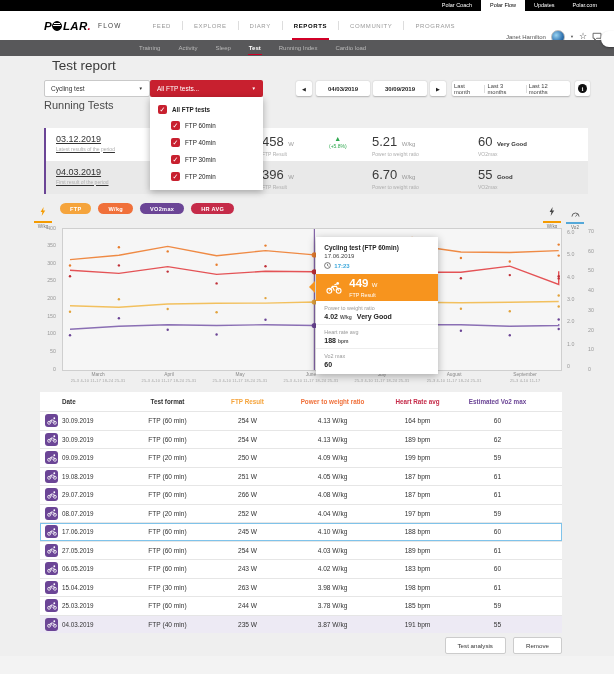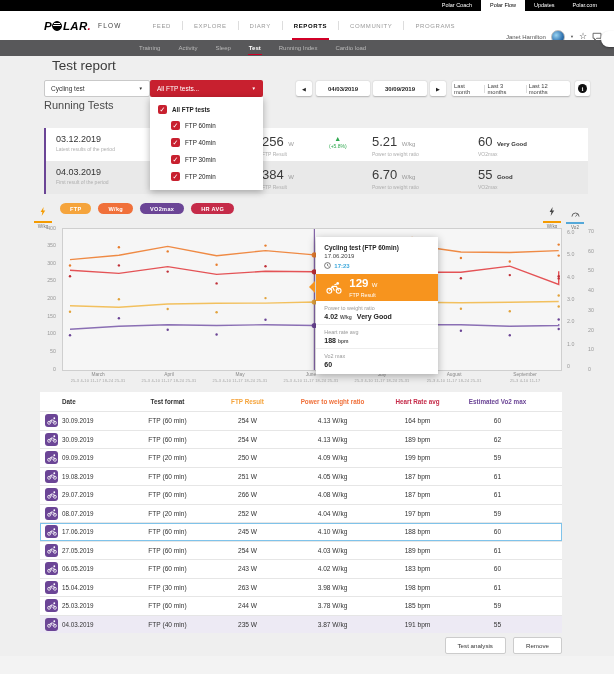--- a/index.html
+++ b/index.html
@@ -57,21 +57,21 @@
   .ddi{padding-left:21px;height:17px;}
   .cb{width:9px;height:9px;background:#C8202F;border-radius:2px;color:#fff;font-size:7px;line-height:9px;text-align:center;margin-right:5px;flex:none;}
   .ddlabel{font-size:6.3px;color:#222;}
   .ddh .ddlabel{font-weight:bold;}
 
   
   .summary{position:absolute;left:44px;top:128px;width:542px;border-left:2.5px solid #6B4596;}
   .srow{height:33px;display:flex;align-items:center;background:#fff;position:relative;}
   .srow.alt{background:#E9E9E9;}
   .scell{position:absolute;}
-  .sdate{left:10px;top:6px;}
+  .sdate{left:10px;top:6px;text-decoration:underline;}
   .sdate .d{font-size:9px;color:#333;}
   .sdate .c{font-size:5px;color:#AFAFAF;margin-top:1.5px;}
   .sfmt{left:138px;top:6px;}
   .sfmt .d{font-size:9px;color:#333;}
   .sfmt .c{font-size:5px;color:#AFAFAF;margin-top:1.5px;}
   .sval .big{font-size:13px;color:#3A3A3A;}
   .sval .unit{font-size:6px;color:#999;}
   .sval .c{font-size:5px;color:#AFAFAF;margin-top:.5px;}
   .sftp{left:216px;top:4px;}
   .sdelta{left:283px;top:7px;text-align:center;}
@@ -224,21 +224,21 @@
     <div class="srow">
       <div class="scell sdate">
           <div class="d">03.12.2019</div>
           <div class="c">Latest results of the period</div>
         </div>
       <div class="scell sfmt">
           <div class="d"></div>
           <div class="c"></div>
         </div>
       <div class="scell sval sftp">
-          <div><span class="big">256</span> <span class="unit">W</span></div>
+          <div><span class="big">458</span> <span class="unit">W</span></div>
           <div class="c">FTP Result</div>
         </div>
       <div class="scell sdelta">
           <div class="tri">▲</div>
           <div class="pct">(+5.8%)</div>
         </div>
       <div class="scell sval swkg">
           <div><span class="big">5.21</span> <span class="unit">W/kg</span></div>
           <div class="c">Power to weight ratio</div>
         </div>
@@ -250,21 +250,21 @@
     <div class="srow alt">
       <div class="scell sdate">
           <div class="d">04.03.2019</div>
           <div class="c">First result of the period</div>
         </div>
       <div class="scell sfmt">
           <div class="d">FTP (60 min)</div>
           <div class="c">Test format</div>
         </div>
       <div class="scell sval sftp">
-          <div><span class="big">384</span> <span class="unit">W</span></div>
+          <div><span class="big">396</span> <span class="unit">W</span></div>
           <div class="c">FTP Result</div>
         </div>
       <div class="scell sval swkg">
           <div><span class="big">6.70</span> <span class="unit">W/kg</span></div>
           <div class="c">Power to weight ratio</div>
         </div>
       <div class="scell sval svo2">
           <div><span class="big">55</span> <span class="rating">Good</span></div>
           <div class="c">VO2max</div>
         </div>
@@ -399,21 +399,21 @@
       <svg viewBox="0 0 20 15" width="16" height="12">
           <g fill="none" stroke="#fff" stroke-width="1.4">
             <circle cx="4.2" cy="11" r="3"></circle>
             <circle cx="15.8" cy="11" r="3"></circle>
             <path d="M4.2 11 L8 5.5 L13 5.5 L15.8 11 M8 5.5 L10.5 11"></path>
             <path d="M10.5 3.5 L13.5 2.5"></path>
           </g>
           <circle cx="14.6" cy="1.8" r="1.7" fill="#fff"></circle>
         </svg>
       <div class="bcol">
-        <div class="bval"><span>129</span> <span class="bunit">W</span></div>
+        <div class="bval"><span>449</span> <span class="bunit">W</span></div>
         <div class="bcap">FTP Result</div>
       </div>
     </div>
     <div class="ttstat" style="border-top:none;">
       <div class="lab">Power to weight ratio</div>
       <div class="val"><span>4.02</span> <span class="un">W/kg</span><span class="rg">Very Good</span></div>
     </div>
     <div class="ttstat">
       <div class="lab">Heart rate avg</div>
       <div class="val"><span>188</span> <span class="un">bpm</span></div>

